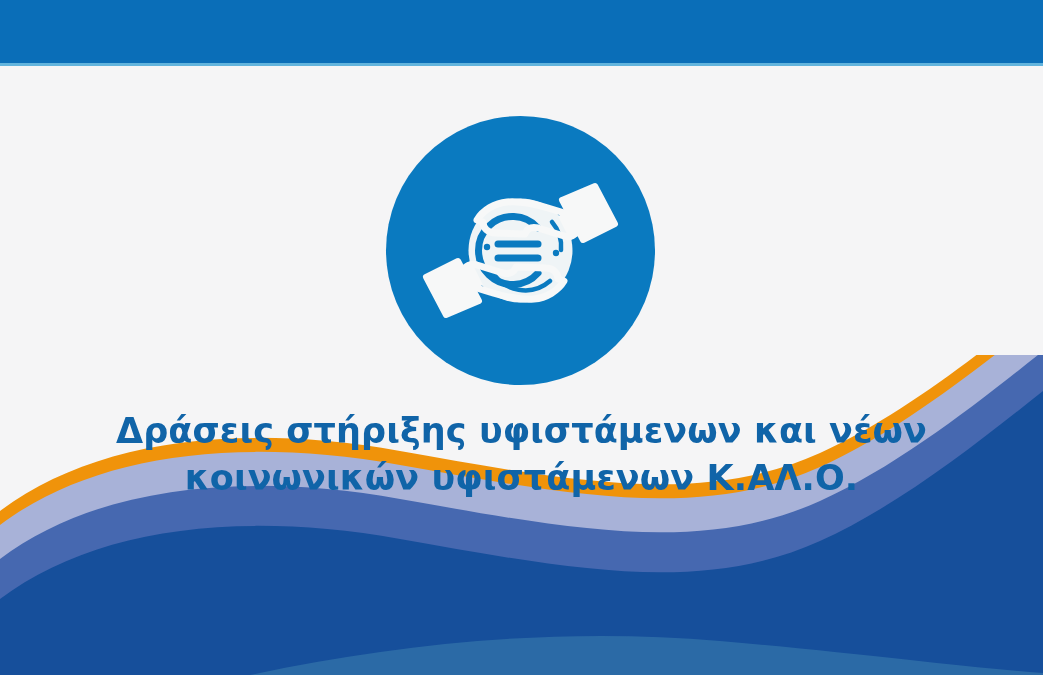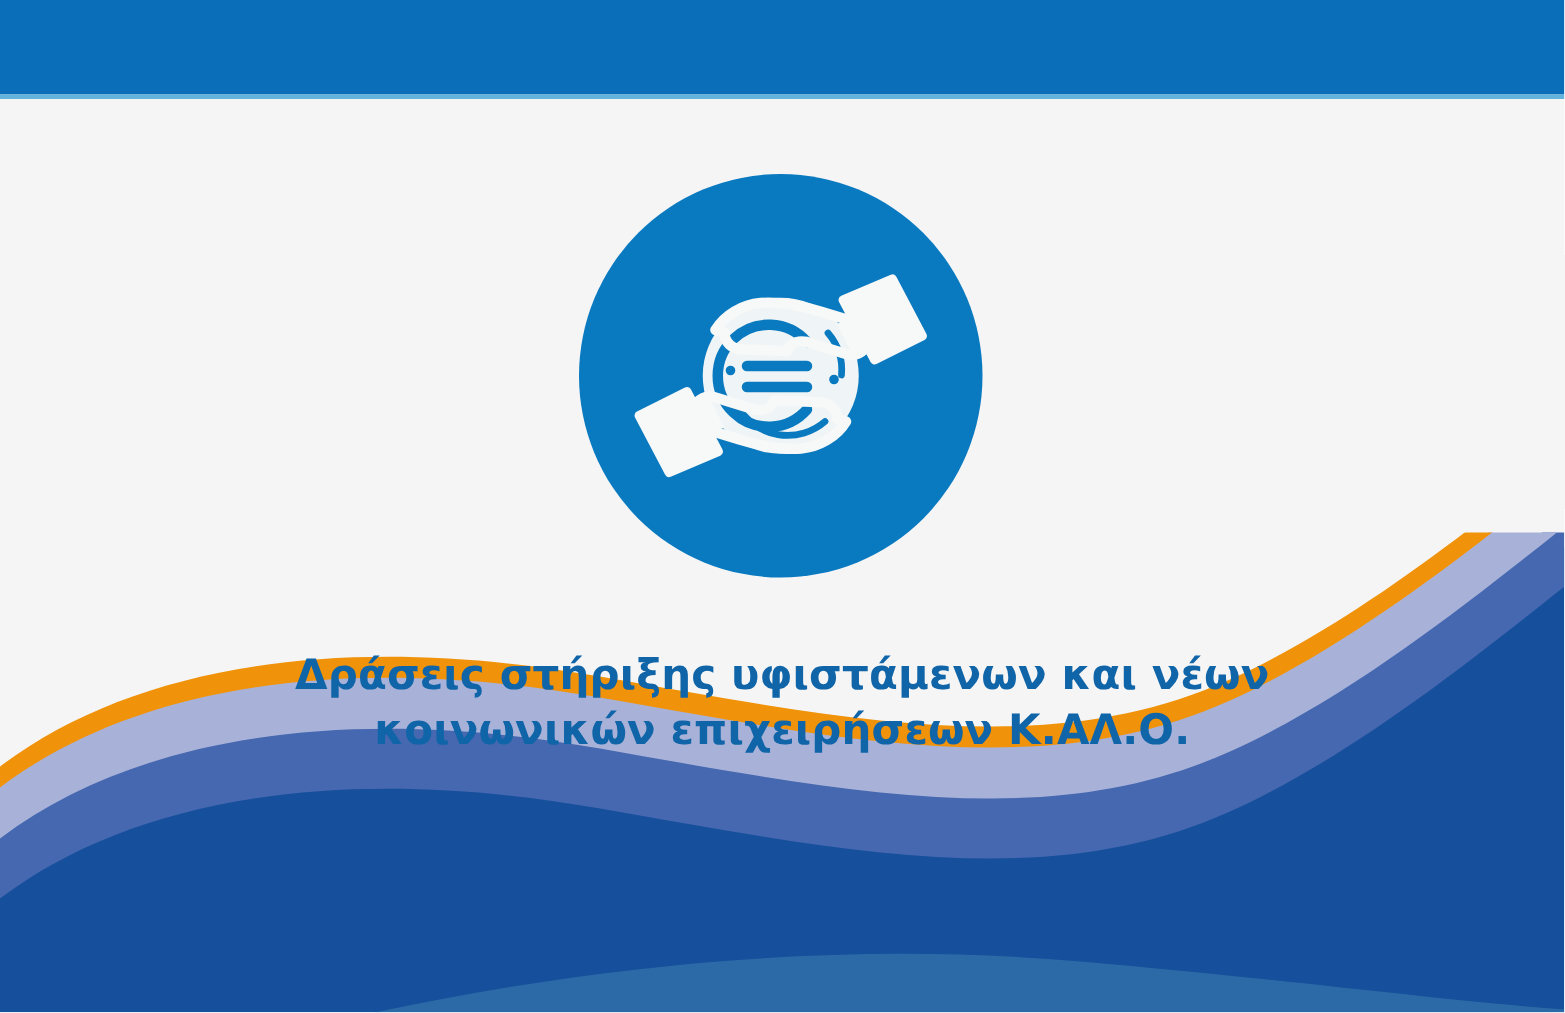--- a/index.html
+++ b/index.html
@@ -74,26 +74,25 @@
   }
 
   
   .main-title {
     position: absolute;
     left: 0;
     top: 408px;
     width: 1043px;
     text-align: center;
     color: #1064a8;
-    font-size: 28px;
+    font-size: 35px;
     font-weight: bold;
     line-height: 1.33;
     letter-spacing: 0.1px;
     z-index: 3;
-    margin-top: 23px;
   }
   .main-title .line {
     display: block;
     white-space: nowrap;
   }
 
   
   .waves {
     position: absolute;
     left: 0;
@@ -174,21 +173,21 @@
       </g>
 
       <path d="M93 185 l-33,14 l-20,-38 l32,-16 z" fill="#f7f8f8" stroke="#f7f8f8" stroke-width="6" stroke-linejoin="round"></path>
 
       <path d="M97 169 l-22,10 l-12,-23 l22,-11 z" fill="#f7f8f8"></path>
     </svg>
   </div>
 
   <div class="main-title">
     <span class="line">Δράσεις στήριξης υφιστάμενων και νέων</span>
-    <span class="line">κοινωνικών επιχειρήσεων Κ.ΑΛ.Ο.</span>
+    <span class="line">κοινωνικών υφιστάμενων Κ.ΑΛ.Ο.</span>
   </div>
 
   <div class="waves">
     <svg viewBox="0 0 1043 320" preserveAspectRatio="none" xmlns="http://www.w3.org/2000/svg">
 
       <path d="M0 218
                C 90,150 230,128 400,158
                C 570,188 700,214 820,160
                C 900,124 980,60 1043,10
                L1043,320 L0,320 Z" fill="#164f9b"></path>

